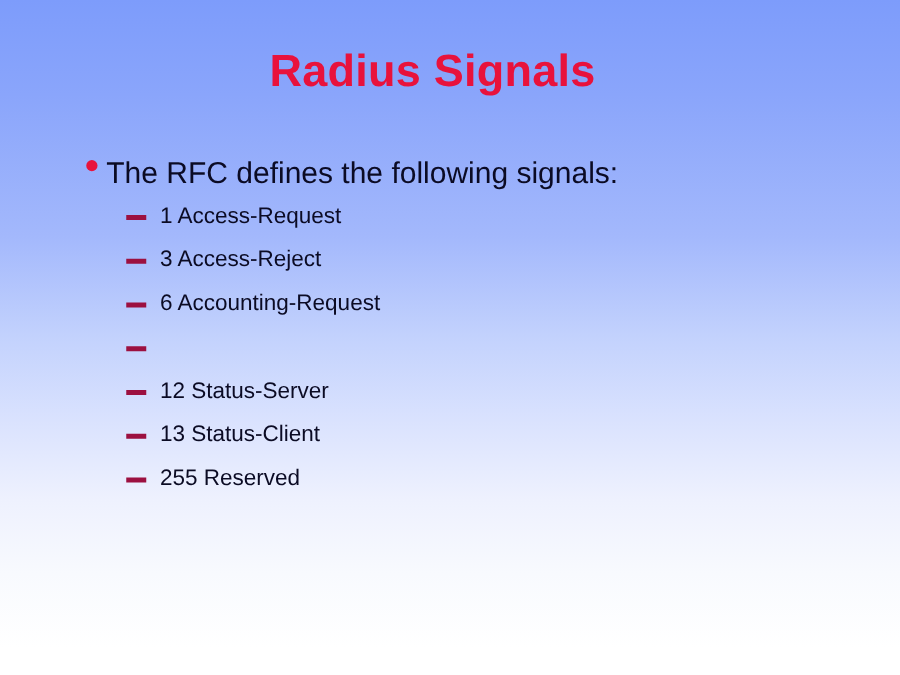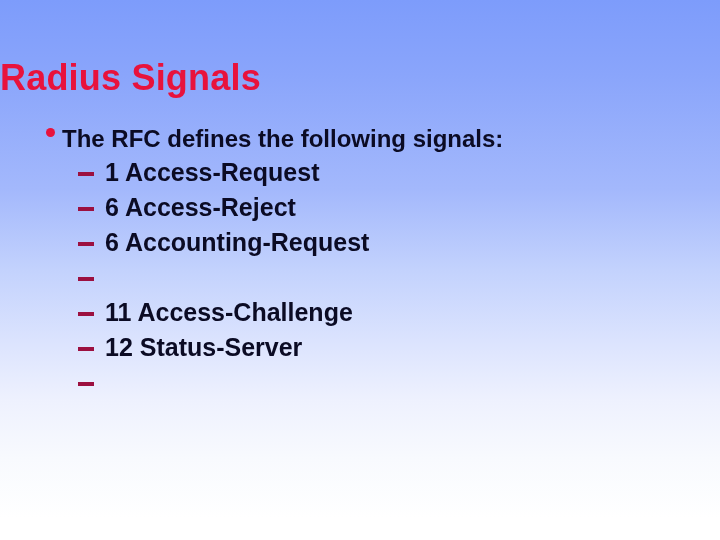--- a/index.html
+++ b/index.html
@@ -31,36 +31,35 @@
         #ffffff 100%);
     overflow: hidden;
   }
 
   
   #slide-title {
     position: absolute;
     left: 0;
     top: 36px;
     width: 692px;
+    text-align: center;
     font-size: 36px;
     font-weight: bold;
     line-height: 42px;
     letter-spacing: 0.2px;
     color: #e8123c;
     white-space: nowrap;
-    margin-top: 21px;
   }
 
   
   #body-content {
     position: absolute;
-    left: 44px;
+    left: 67px;
     top: 122px;
     width: 620px;
-    font-weight: bold;
   }
 
   .level1-item {
     position: relative;
     display: block;
     padding-left: 18px;
     font-size: 24px;
     line-height: 33px;
     color: #0b0b24;
     white-space: nowrap;
@@ -80,21 +79,21 @@
     margin: 0;
     padding: 0;
     list-style: none;
   }
 
   .level2-item {
     position: relative;
     display: block;
     height: 35px;
     padding-left: 61px;
-    font-size: 25px;
+    font-size: 18px;
     line-height: 35px;
     color: #0b0b24;
     white-space: nowrap;
   }
 
   .level2-dash {
     position: absolute;
     left: 34px;
     top: 17px;
     width: 16px;
@@ -123,42 +122,43 @@
     <ul class="level2-list">
 
       <li class="level2-item">
         <span class="level2-dash"></span>
         <span class="level2-label">1 Access-Request</span>
       </li>
 
 
       <li class="level2-item">
         <span class="level2-dash"></span>
-        <span class="level2-label">6 Access-Reject</span>
+        <span class="level2-label">3 Access-Reject</span>
       </li>
 
       <li class="level2-item">
         <span class="level2-dash"></span>
         <span class="level2-label">6 Accounting-Request</span>
       </li>
 
       <li class="level2-item">
         <span class="level2-dash"></span>
       </li>
 
-      <li class="level2-item">
-        <span class="level2-dash"></span>
-        <span class="level2-label">11 Access-Challenge</span>
-      </li>
 
       <li class="level2-item">
         <span class="level2-dash"></span>
         <span class="level2-label">12 Status-Server</span>
       </li>
 
+      <li class="level2-item">
+        <span class="level2-dash"></span>
+        <span class="level2-label">13 Status-Client</span>
+      </li>
 
       <li class="level2-item">
         <span class="level2-dash"></span>
+        <span class="level2-label">255 Reserved</span>
       </li>
 
     </ul>
   </div>
 </div>
 
 </body></html>

